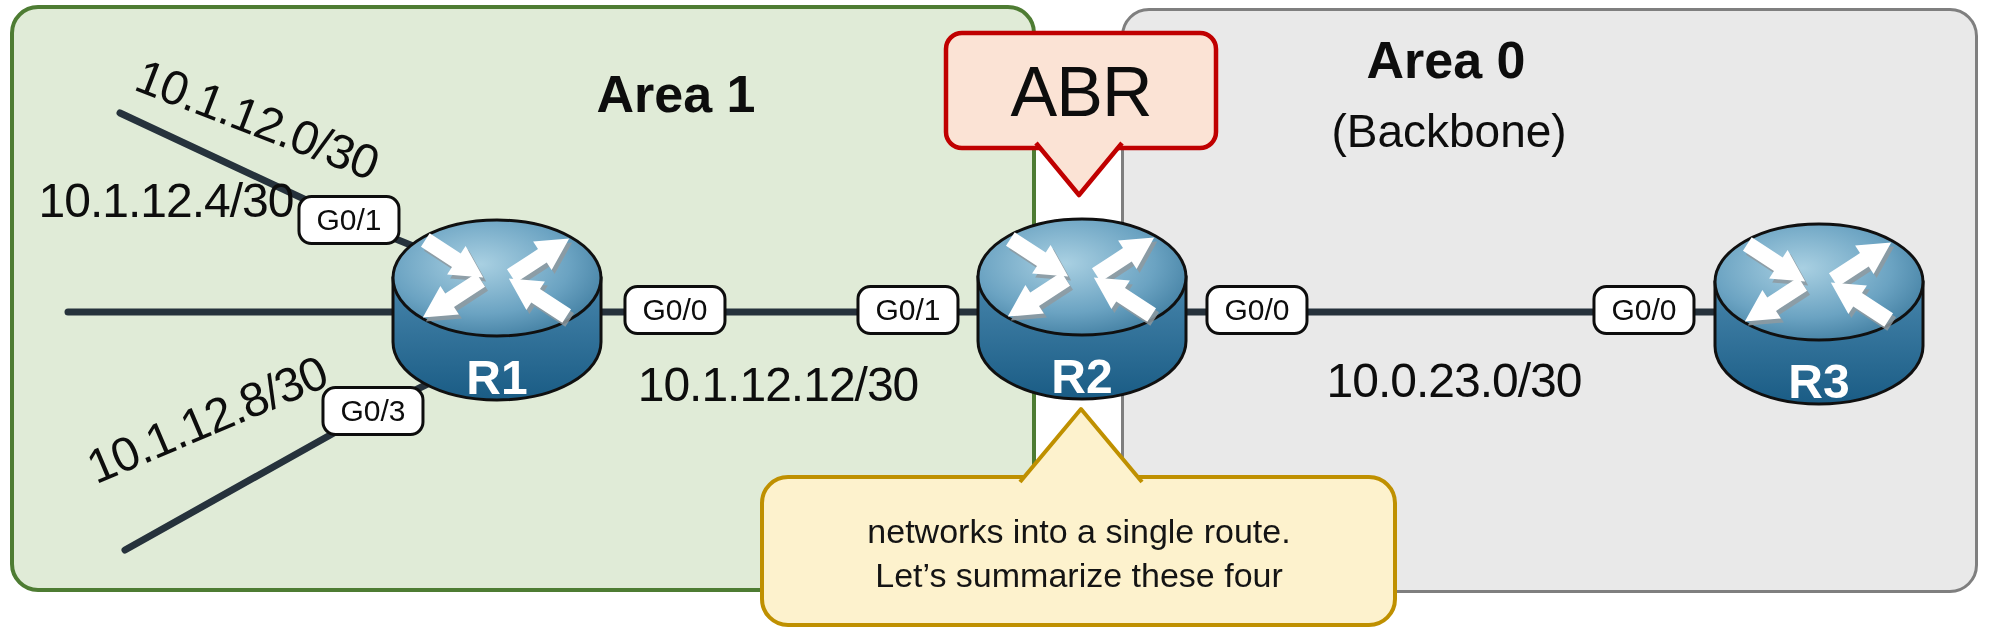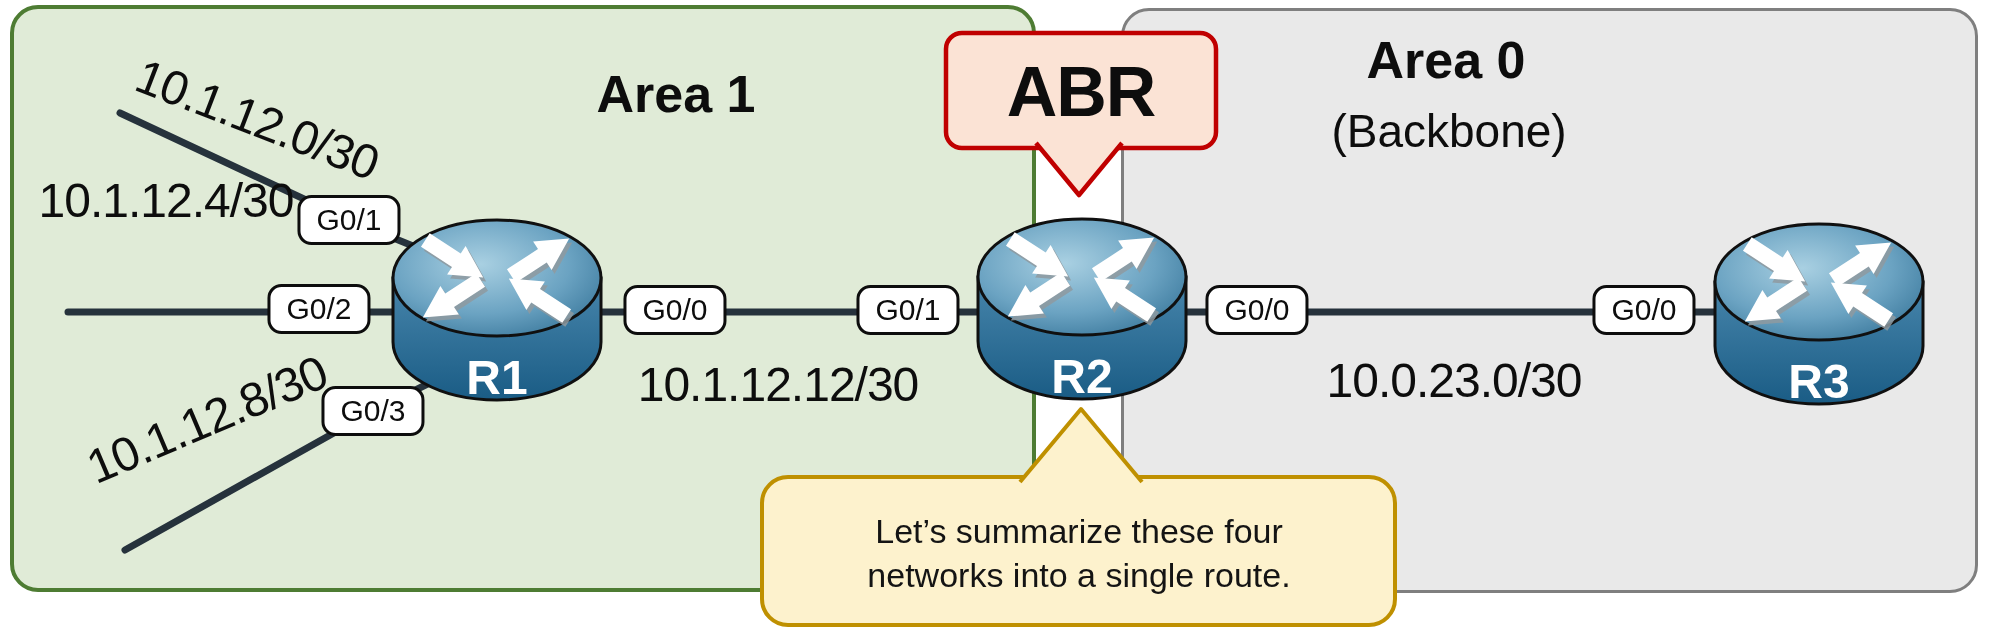--- a/index.html
+++ b/index.html
@@ -24,21 +24,21 @@
   .iface{
     position:absolute;z-index:5;transform:translate(-50%,-50%);
     background:#ffffff;border:3px solid #0d0d0d;border-radius:14px;
     font-size:30px;line-height:1;padding:7px 16px;white-space:nowrap;
   }
   .router{position:absolute;z-index:4;width:216px;height:192px;}
   .rname{font-family:"Liberation Sans",sans-serif;font-weight:bold;font-size:48px;fill:#ffffff;}
   .callouts{position:absolute;left:0;top:0;z-index:6;}
   .abr-label{
     position:absolute;z-index:7;left:1081px;top:92px;transform:translate(-50%,-50%);
-    font-size:70px;font-weight:bold;letter-spacing:-1px;line-height:1;white-space:nowrap;
+    font-size:70px;font-weight:normal;letter-spacing:-1px;line-height:1;white-space:nowrap;
   }
   .summary-text{
     position:absolute;z-index:7;left:1079px;top:553px;transform:translate(-50%,-50%);
     text-align:center;font-size:34px;line-height:44px;color:#141414;white-space:nowrap;
   }
   .defs-svg{position:absolute;width:0;height:0;}
 </style>
 </head>
 <body>
 
@@ -115,33 +115,32 @@
   <div class="router" style="left:1711px;top:218px;">
     <svg width="216" height="192" viewBox="0 0 216 192">
       <g>
           <use href="#router-icon"></use>
         </g>
       <text class="rname" x="108" y="180" text-anchor="middle">R3</text>
     </svg>
   </div>
 
   <div class="iface" style="left:349px;top:220px;">G0/1</div>
-  <div class="iface" style="left:319px;top:309px;">G0/2</div>
   <div class="iface" style="left:373px;top:411px;">G0/3</div>
   <div class="iface" style="left:675px;top:310px;">G0/0</div>
   <div class="iface" style="left:908px;top:310px;">G0/1</div>
   <div class="iface" style="left:1257px;top:310px;">G0/0</div>
   <div class="iface" style="left:1644px;top:310px;">G0/0</div>
 
   <svg class="callouts" width="1990" height="633">
     <rect x="946" y="33" width="270" height="115" rx="16" fill="#fbe3d5" stroke="#c00000" stroke-width="4.5"></rect>
     <path d="M 1036 143 L 1079 195 L 1122 143" fill="#fbe3d5" stroke="#c00000" stroke-width="4.5" stroke-linejoin="round"></path>
     <rect x="762" y="477" width="633" height="148" rx="26" fill="#fdf2cd" stroke="#bf9000" stroke-width="4"></rect>
     <path d="M 1020 482 L 1081 409 L 1142 482" fill="#fdf2cd" stroke="#bf9000" stroke-width="4" stroke-linejoin="round"></path>
   </svg>
 
   <div class="abr-label">ABR</div>
   <div class="summary-text">
+    <div>networks into a single route.</div>
     <div>Let’s summarize these four</div>
-    <div>networks into a single route.</div>
   </div>
 
 </div>
 
 </body></html>

